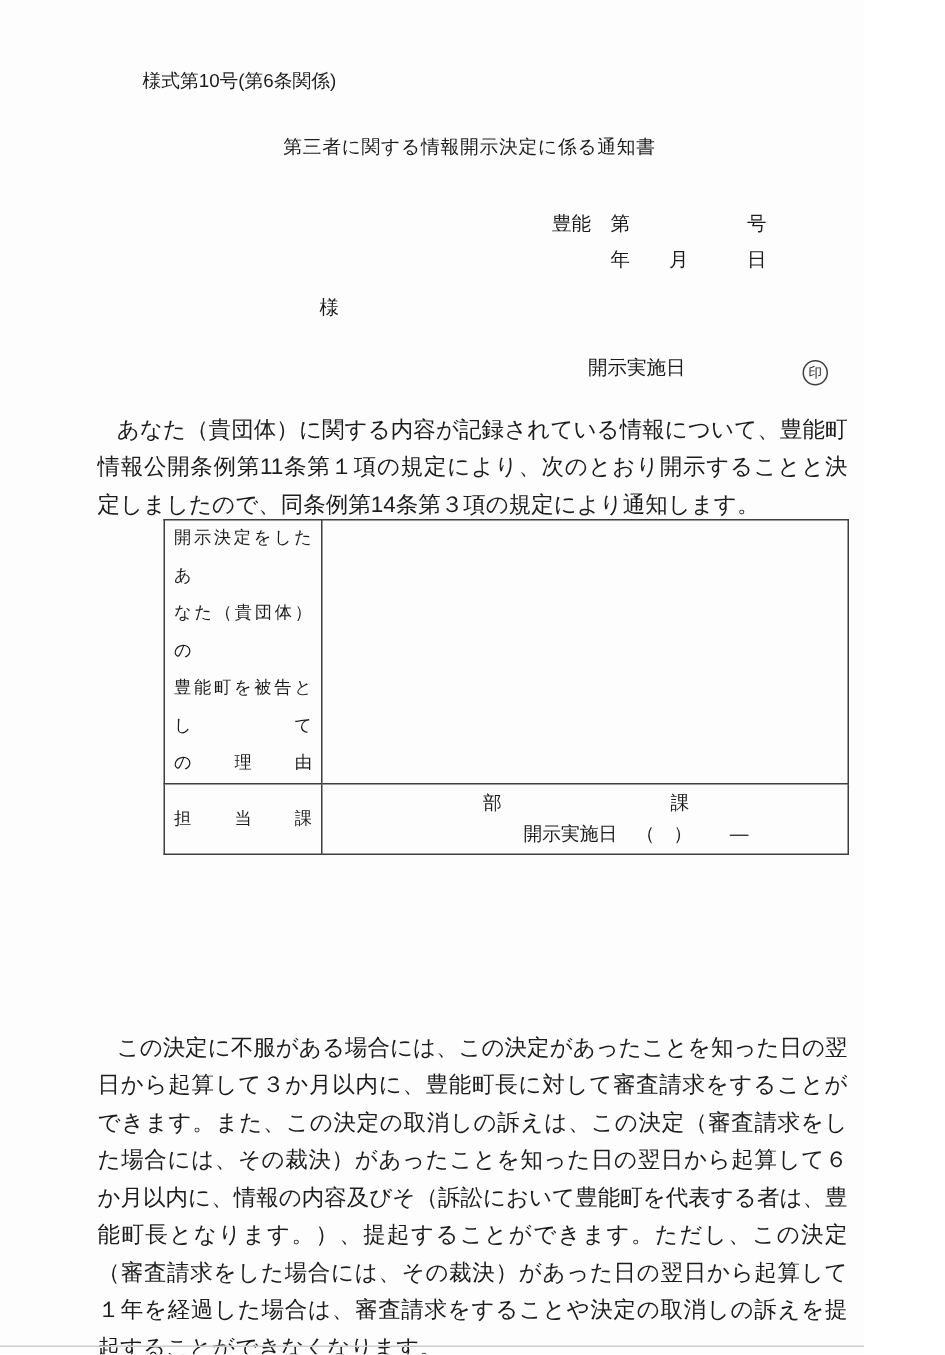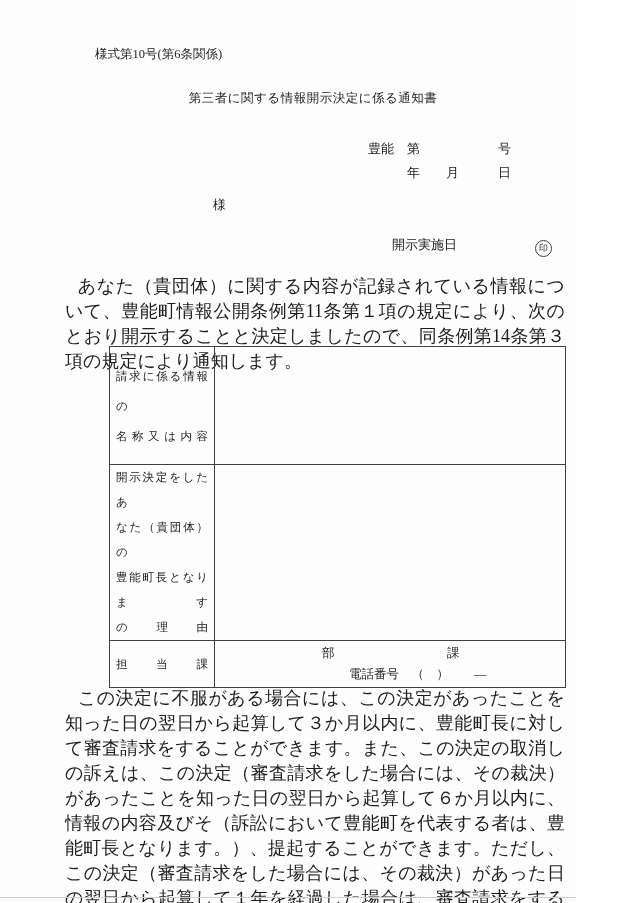--- a/index.html
+++ b/index.html
@@ -1,36 +1,36 @@
 <!DOCTYPE html>
 <html><head>
 <meta charset="utf-8">
 <style>
   html,body { margin:0; padding:0; background:#ffffff; }
   .page {
     position:relative;
     width:576px; height:903px;
     background:#fdfdfd;
-    font-family:Liberation Serif, serif;
+    font-family:Liberation Sans, sans-serif;
     color:#1c1c1c;
     overflow:hidden;
   }
   .abs { position:absolute; }
   .form-number { left:95px; top:46px; font-size:12.5px; }
   .doc-title { left:0; right:0; top:90px; text-align:center; padding-left:50px; font-size:12.5px; letter-spacing:0.5px; }
   .ref-block { right:65px; top:137px; text-align:right; font-size:13px; line-height:24px; }
   .addressee { left:213px; top:196px; font-size:13px; }
   .issuer-line { left:392px; top:236px; font-size:13px; }
   .seal {
     display:inline-block; margin-left:78px;
     width:15px; height:15px; border:1px solid #3f3f3f; border-radius:50%;
     font-size:9px; line-height:15px; text-align:center; vertical-align:-2px;
   }
   .para {
-    left:65px; width:500px; font-size:18px; line-height:25px;
+    left:65px; width:500px; font-size:15px; line-height:25px;
     text-align:justify; text-indent:12.8px;
   }
   .intro { top:274px; }
   .appeal { top:686px; }
 
   table.form-table {
     position:absolute; left:109px; top:346px;
     width:456px; border-collapse:collapse; table-layout:fixed;
   }
   table.form-table td { border:1px solid #3f3f3f; vertical-align:middle; padding:0; }
@@ -74,42 +74,35 @@
 
   <div class="abs para intro">あなた（貴団体）に関する内容が記録されている情報について、豊能町情報公開条例第11条第１項の規定により、次のとおり開示することと決定しましたので、同条例第14条第３項の規定により通知します。</div>
 
   <table class="form-table">
     <colgroup>
         <col class="c1">
         <col class="c2">
       </colgroup>
     <tbody>
       <tr>
-        <td class="label-cell h1">
-          <div class="jline lh30">請求に係る情報の</div>
-          <div class="jline lh30">名称又は内容</div>
-        </td>
-        <td class="content-cell h1"></td>
-      </tr>
-      <tr>
         <td class="label-cell h2">
           <div class="jline lh25">開示決定をしたあ</div>
           <div class="jline lh25">なた（貴団体）の</div>
-          <div class="jline lh25">豊能町長となります</div>
+          <div class="jline lh25">豊能町を被告として</div>
           <div class="jline lh25">の理由</div>
         </td>
         <td class="content-cell h2"></td>
       </tr>
       <tr>
         <td class="label-cell h4">
           <div class="jline lh25">担当課</div>
         </td>
         <td class="content-cell h4">
           <div class="dept-line">部　　　　　　　　　課</div>
-          <div class="phone-line">電話番号　（　）　　―</div>
+          <div class="phone-line">開示実施日　（　）　　―</div>
         </td>
       </tr>
     </tbody>
   </table>
 
   <div class="abs para appeal">この決定に不服がある場合には、この決定があったことを知った日の翌日から起算して３か月以内に、豊能町長に対して審査請求をすることができます。また、この決定の取消しの訴えは、この決定（審査請求をした場合には、その裁決）があったことを知った日の翌日から起算して６か月以内に、情報の内容及びそ（訴訟において豊能町を代表する者は、豊能町長となります。）、提起することができます。ただし、この決定（審査請求をした場合には、その裁決）があった日の翌日から起算して１年を経過した場合は、審査請求をすることや決定の取消しの訴えを提起することができなくなります。</div>
 
   <div class="abs bottom-edge"></div>
 
 </div>

